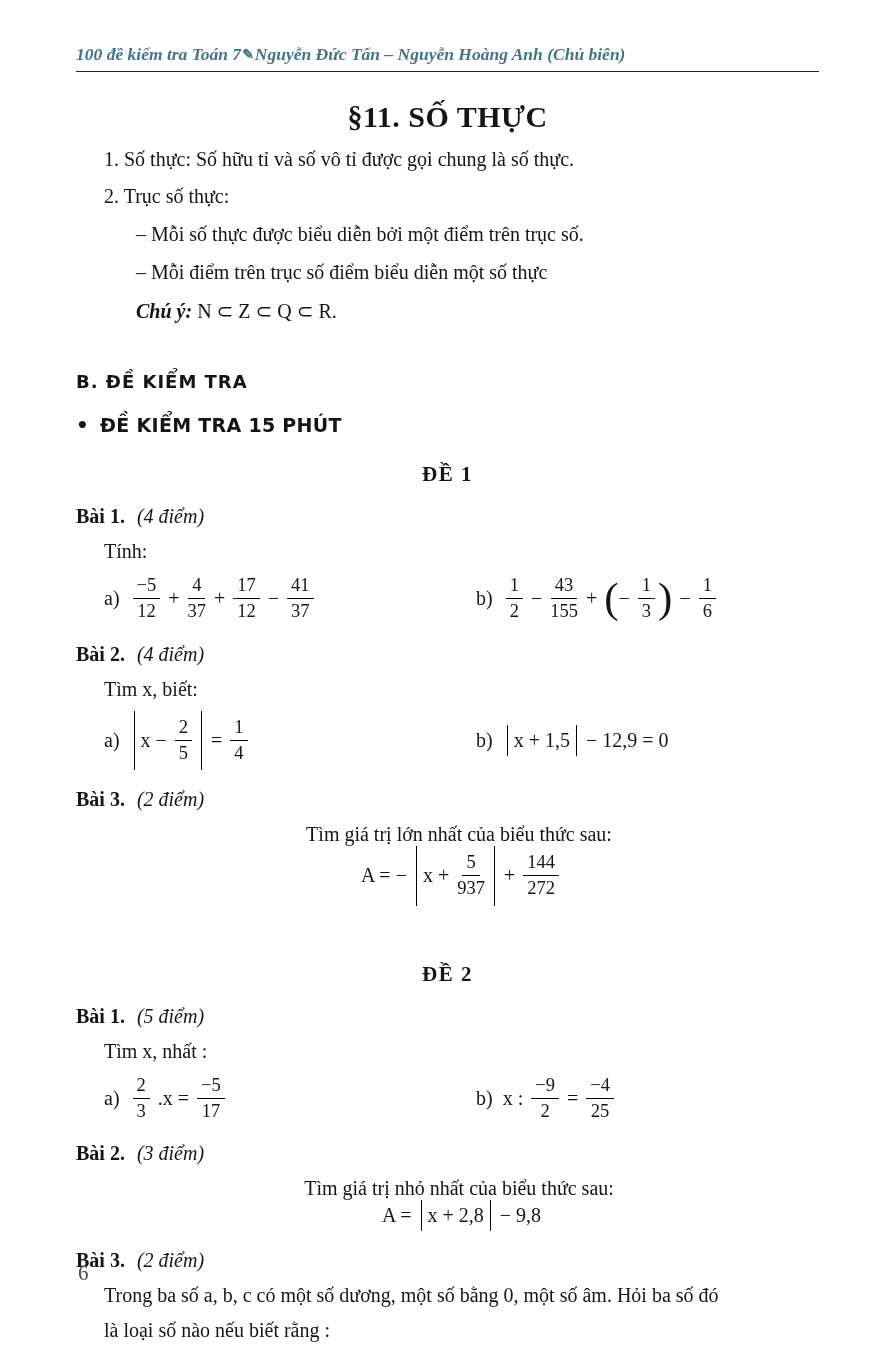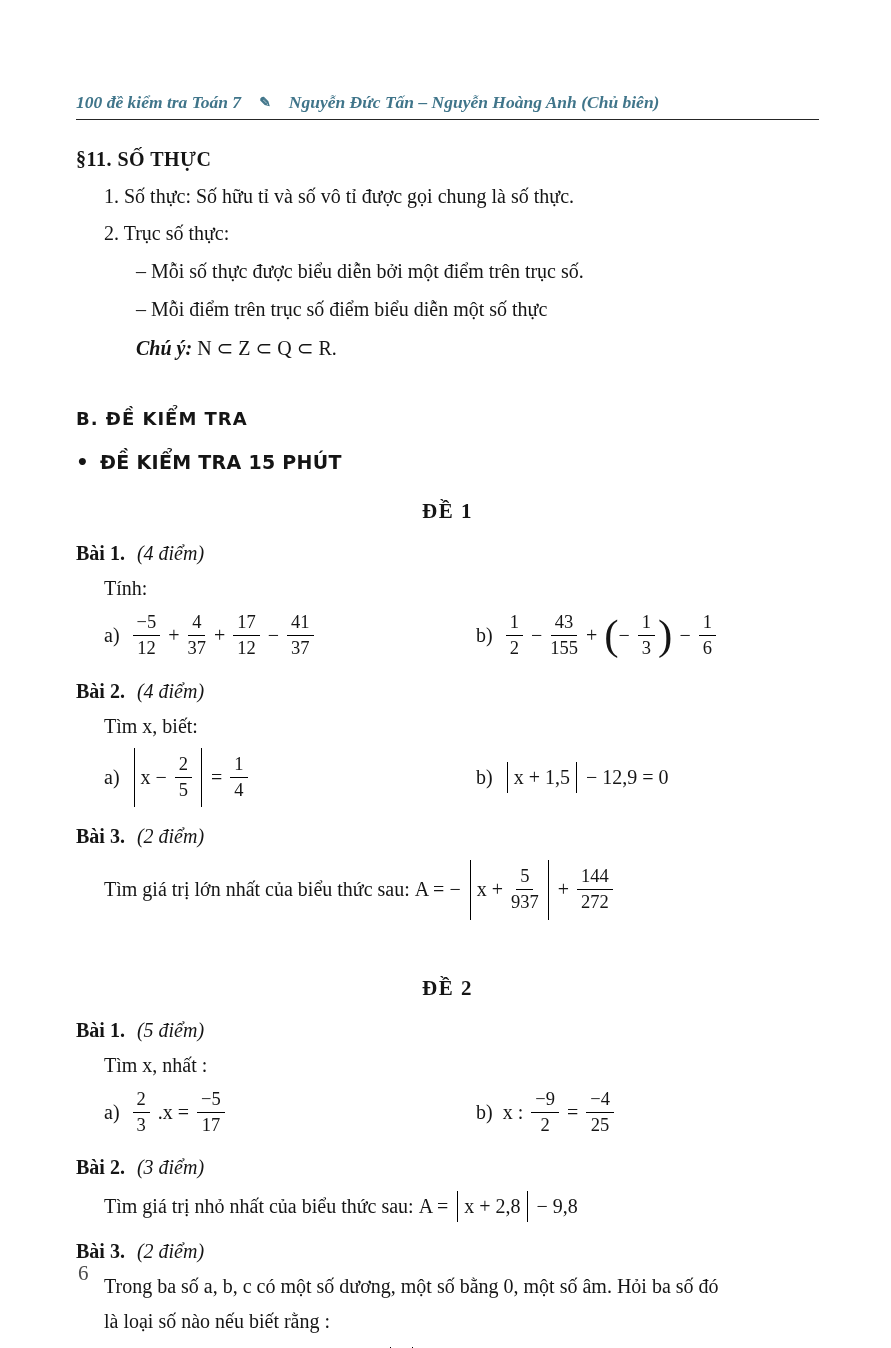--- a/index.html
+++ b/index.html
@@ -9,31 +9,30 @@
     margin:0 auto;
     background:#ffffff;
     box-sizing:border-box;
     padding:44px 72px 0 76px;
     font-family:"Liberation Serif", serif;
     color:#151515;
     overflow:hidden;
   }
   
   .header{
-    display:flex;align-items:baseline;gap:18px;
+    display:flex;align-items:baseline;gap:1px;
     font-style:italic;font-weight:bold;
     color:#40758a;font-size:17.5px;
     white-space:nowrap;
-    margin-top:48px;
   }
   .h-icon{font-style:normal;font-size:14px;transform:translateY(-1px);}
   .rule{border-top:1.6px solid #262626;margin-top:6px;}
 
   
-  .title{margin:28px 0 0;font-size:20px;font-weight:bold;letter-spacing:0.5px;}
+  .title{margin:28px 0 0;text-align:center;font-size:30px;font-weight:bold;letter-spacing:0.5px;}
   .t-item{margin:14px 0 0 28px;font-size:20px;}
   .t-sub{margin:15px 0 0 60px;font-size:20px;}
   .note-label{font-weight:bold;font-style:italic;}
 
   
   .sec-head{
     margin-top:48px;
     font-family:"DejaVu Sans", sans-serif;
     font-weight:bold;font-size:18px;letter-spacing:1px;
   }
@@ -49,21 +48,21 @@
   .bai{margin:18px 0 0;font-size:20px;}
   .bai-label{font-weight:bold;}
   .bai-points{font-style:italic;margin-left:7px;margin-top:23px;}
   .prompt{margin:12px 0 0 28px;font-size:20px;}
 
   
   .mrow{display:flex;align-items:center;margin:10px 0 4px 28px;}
   .col-a{width:372px;display:flex;align-items:center;}
   .col-b{display:flex;align-items:center;}
   .plabel{font-size:20px;margin-right:10px;}
-  .inline-line{display:flex;align-items:center;margin:12px 0 0 28px;font-size:20px;}
+  .inline-line{display:flex;align-items:center;margin:12px 0 0 28px;font-size:20px;flex-direction:column;}
   .ptext{white-space:pre;}
   .formula-center{display:flex;justify-content:center;margin-top:14px;}
 
   .math{display:inline-flex;align-items:center;font-size:20px;}
   .math .mt{white-space:pre;}
   .frac{display:inline-flex;flex-direction:column;align-items:center;margin:2px 3px;font-size:18.5px;line-height:1.15;}
   .frac .num{padding:0 4px 2px;border-bottom:1.4px solid #000;}
   .frac .den{padding-top:2px;}
   .abs{
     display:inline-flex;align-items:center;

